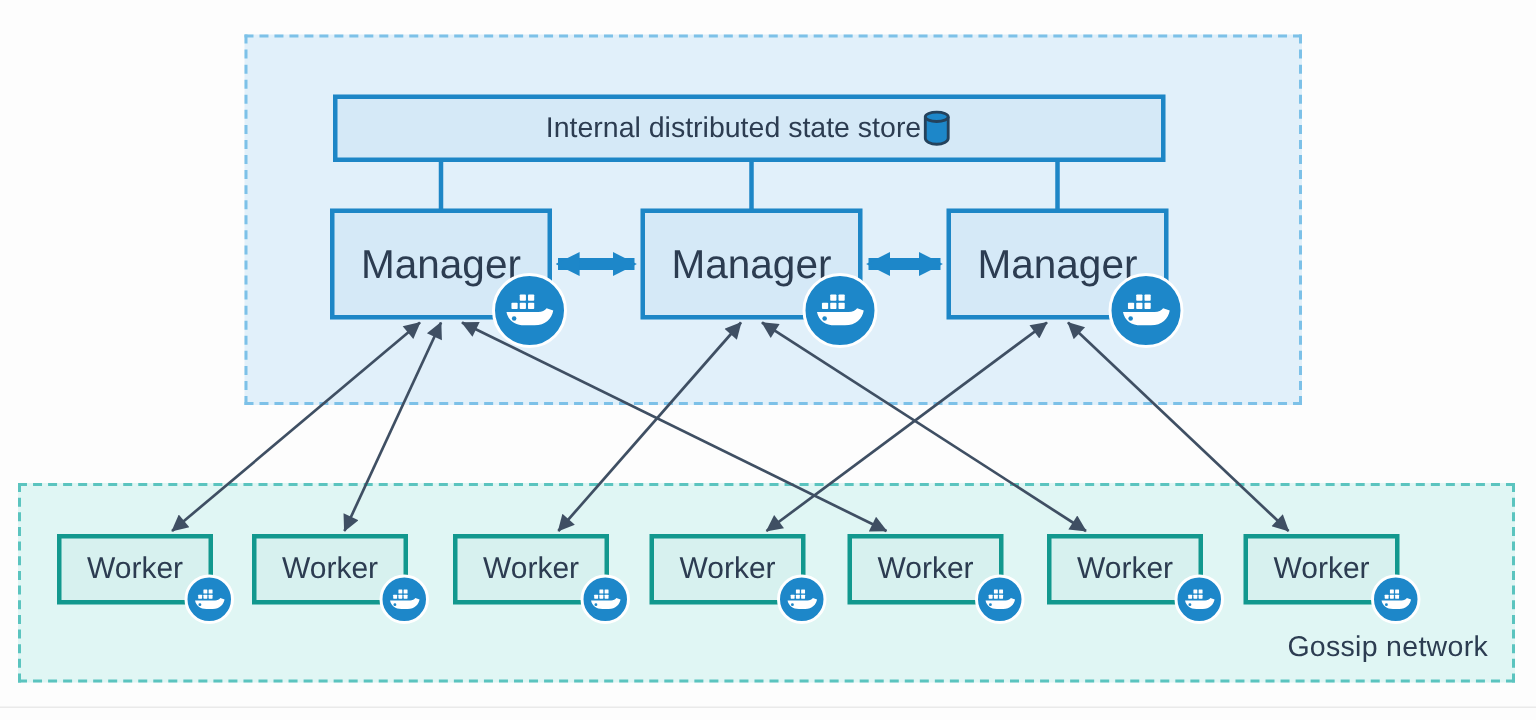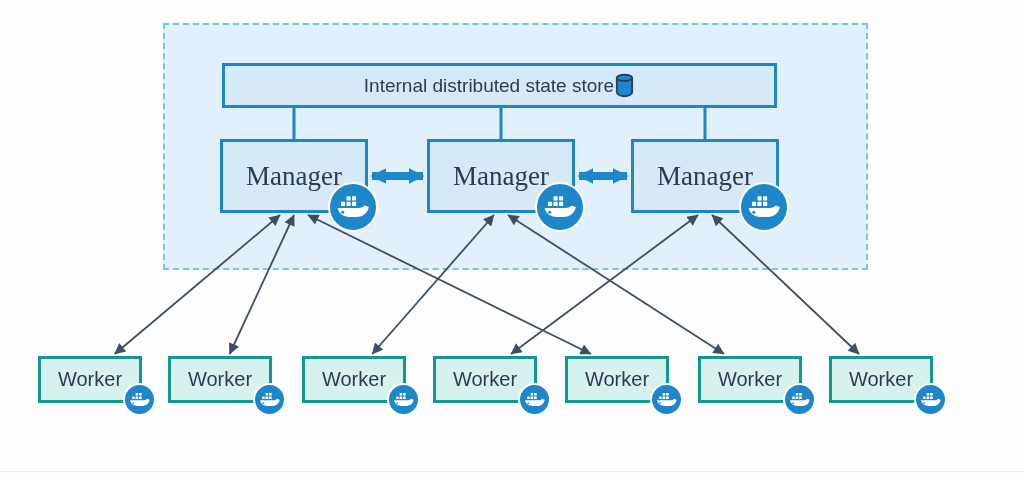--- a/index.html
+++ b/index.html
@@ -14,21 +14,21 @@
   .group-label{position:absolute;font-size:19px;letter-spacing:.2px;}
   .raft-label{top:11px;right:24px;}
   .gossip-label{bottom:10px;right:16px;}
   .store{
     position:absolute;left:57px;top:38px;width:549px;height:39px;
     background:var(--manager-fill);border:3px solid var(--manager-border);
     display:flex;align-items:center;justify-content:center;font-size:19px;
   }
   .store svg{display:block;}
   .node{position:absolute;display:flex;align-items:center;justify-content:center;box-sizing:border-box;}
-  .manager{background:var(--manager-fill);border:3px solid var(--manager-border);font-size:27px;font-family:Liberation Serif, serif;}
+  .manager{background:var(--manager-fill);border:3px solid var(--manager-border);font-size:27px;}
   .worker{background:var(--worker-fill);border:3px solid var(--worker-border);font-size:20px;}
   .whale{
     position:absolute;border-radius:50%;background:var(--docker-blue);
     border:2px solid #fff;box-sizing:border-box;
     display:flex;align-items:center;justify-content:center;
   }
   .whale svg{width:72%;height:72%;}
   #edges{position:absolute;left:0;top:0;width:1024px;height:480px;pointer-events:none;}
   #edges .edge{stroke:var(--arrow);stroke-width:1.8px;}
   #edges .mlink{stroke:var(--docker-blue);stroke-width:8px;}
@@ -47,20 +47,23 @@
       <span>Internal distributed state store</span>
       <span>
         <svg viewBox="0 0 22 26" width="21" height="25">
           <path d="M3 5 v15 c0 2.3 3.6 4.2 8 4.2 s8 -1.9 8 -4.2 V5" fill="#1d87c9" stroke="#24425c" stroke-width="2"></path>
           <ellipse cx="11" cy="5" rx="8" ry="3.3" fill="#1d87c9" stroke="#24425c" stroke-width="2"></ellipse>
         </svg>
       </span>
     </div>
   </div>
 
+  <div class="group gossip">
+    <div class="group-label gossip-label">Gossip network</div>
+  </div>
 
   <div id="nodes" style="position:absolute;left:0;top:0;width:100%;height:100%;">
       <div class="node manager" style="left: 220px; top: 139px; width: 148px; height: 74px;">
         <span>Manager</span>
         <span class="whale" style="width: 50px; height: 50px; right: -13px; bottom: -22px;">
           <svg viewBox="0 0 24 22">
             <g fill="#ffffff">
               <rect x="3.6" y="7.6" width="3" height="3" rx=".4"></rect>
               <rect x="7.6" y="7.6" width="3" height="3" rx=".4"></rect>
               <rect x="11.6" y="7.6" width="3" height="3" rx=".4"></rect>

